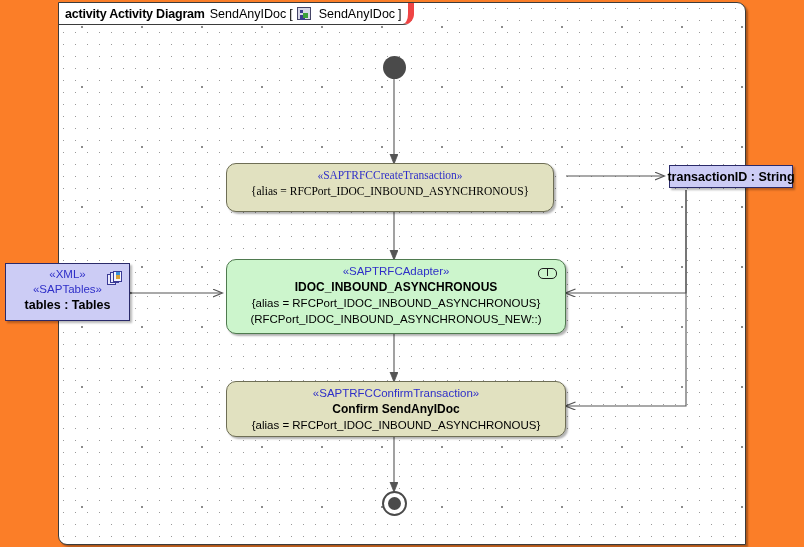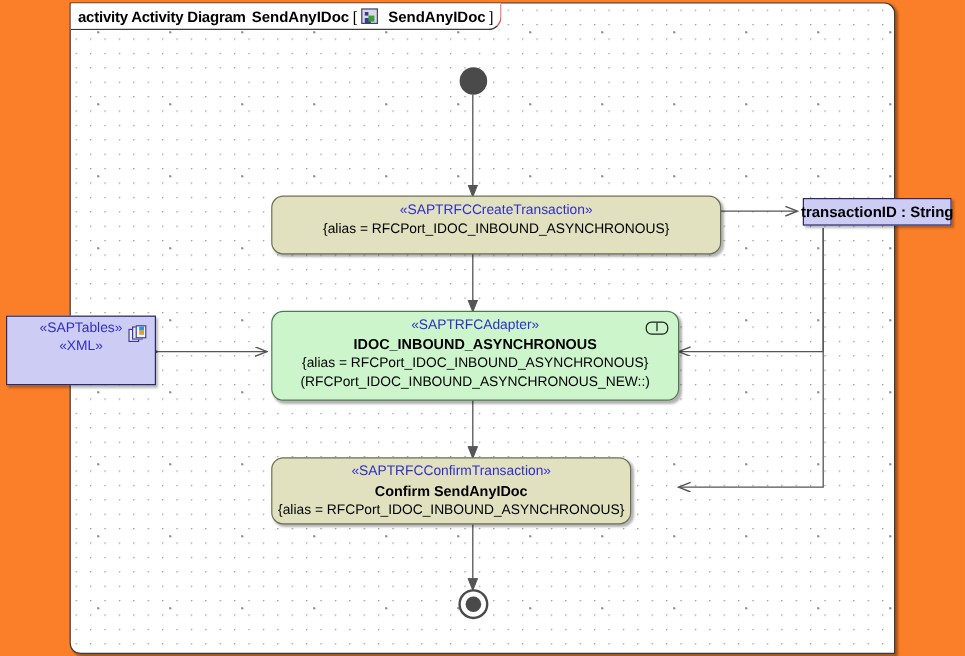--- a/index.html
+++ b/index.html
@@ -53,38 +53,38 @@
   }
 
   
   #frame-tab {
     position: absolute;
     left: 0px;
     top: 0px;
     height: 22px;
     padding: 0 6px 0 6px;
     background: #ffffff;
-    border-right: 1px solid #ef4444;
+    border-right: 6px solid #ef4444;
     border-bottom: 1px solid #3b3b3b;
     box-sizing: border-box;
     display: flex;
     align-items: center;
     white-space: nowrap;
     font-size: 12.5px;
     color: #000;
     border-bottom-right-radius: 11px;
     z-index: 5;
   }
   #frame-tab .kw {
     font-weight: bold;
     letter-spacing: -0.2px;
   }
   #frame-tab .nm {
     margin-left: 5px;
-    font-weight: bold;
+    font-weight: normal;
   }
   #frame-tab .brk { margin-left: 3px; }
   .tab-icon {
     display: inline-block;
     width: 14px;
     height: 13px;
     margin: 0 3px 0 4px;
     background: #d8d8e8;
     border: 1px solid #444466;
     box-sizing: border-box;
@@ -304,46 +304,47 @@
     <path d="M686,190 L686,293 L566,293" marker-end="url(#openArrow)"></path>
 
     <path d="M686,190 L686,406 L566,406" marker-end="url(#openArrow)"></path>
 
     <path d="M130,293 L222,293" marker-end="url(#openArrow)" marker-start="url(#openArrowRev)"></path>
   </g>
 </svg>
 
 <div class="initial-node" style="left:383px; top:56px;"></div>
 
-<div class="node khaki" style="left:226px; top:163px; width:375px; height:49px;">
+<div class="node khaki" style="left:226px; top:163px; width:328px; height:49px;font-family:Liberation Serif, serif;">
   <div class="stereo">«SAPTRFCCreateTransaction»</div>
   <div class="tagline">{alias = RFCPort_IDOC_INBOUND_ASYNCHRONOUS}</div>
 </div>
 
 <div class="node green" style="left:226px; top:259px; width:340px; height:75px;">
   <div class="port-glyph"></div>
   <div class="stereo">«SAPTRFCAdapter»</div>
   <div class="nodename">IDOC_INBOUND_ASYNCHRONOUS</div>
   <div class="tagline">{alias = RFCPort_IDOC_INBOUND_ASYNCHRONOUS}</div>
   <div class="tagline">(RFCPort_IDOC_INBOUND_ASYNCHRONOUS_NEW::)</div>
 </div>
 
-<div class="node khaki" style="left:226px; top:381px; width:300px; height:56px;">
+<div class="node khaki" style="left:226px; top:381px; width:340px; height:56px;">
   <div class="stereo">«SAPTRFCConfirmTransaction»</div>
   <div class="nodename">Confirm SendAnyIDoc</div>
   <div class="tagline">{alias = RFCPort_IDOC_INBOUND_ASYNCHRONOUS}</div>
 </div>
 
 <div class="final-node" style="left:382px; top:491px;"></div>
 
 <div class="objnode" style="left:5px; top:263px; width:125px; height:58px; padding-top:3px;">
   <div class="docs-glyph">
     <i class="a"></i>
       <i class="b"></i>
       <i class="c"></i>
   </div>
+  <div class="stereo">«XML»</div>
   <div class="stereo">«SAPTables»</div>
-  <div class="stereo">«XML»</div>
+  <div class="objname">tables : Tables</div>
 </div>
 
 <div class="pinbox" style="left:669px; top:165px; width:124px; height:23px;">
   <span class="pinlabel">transactionID : String</span>
 </div>
 
 </body></html>

